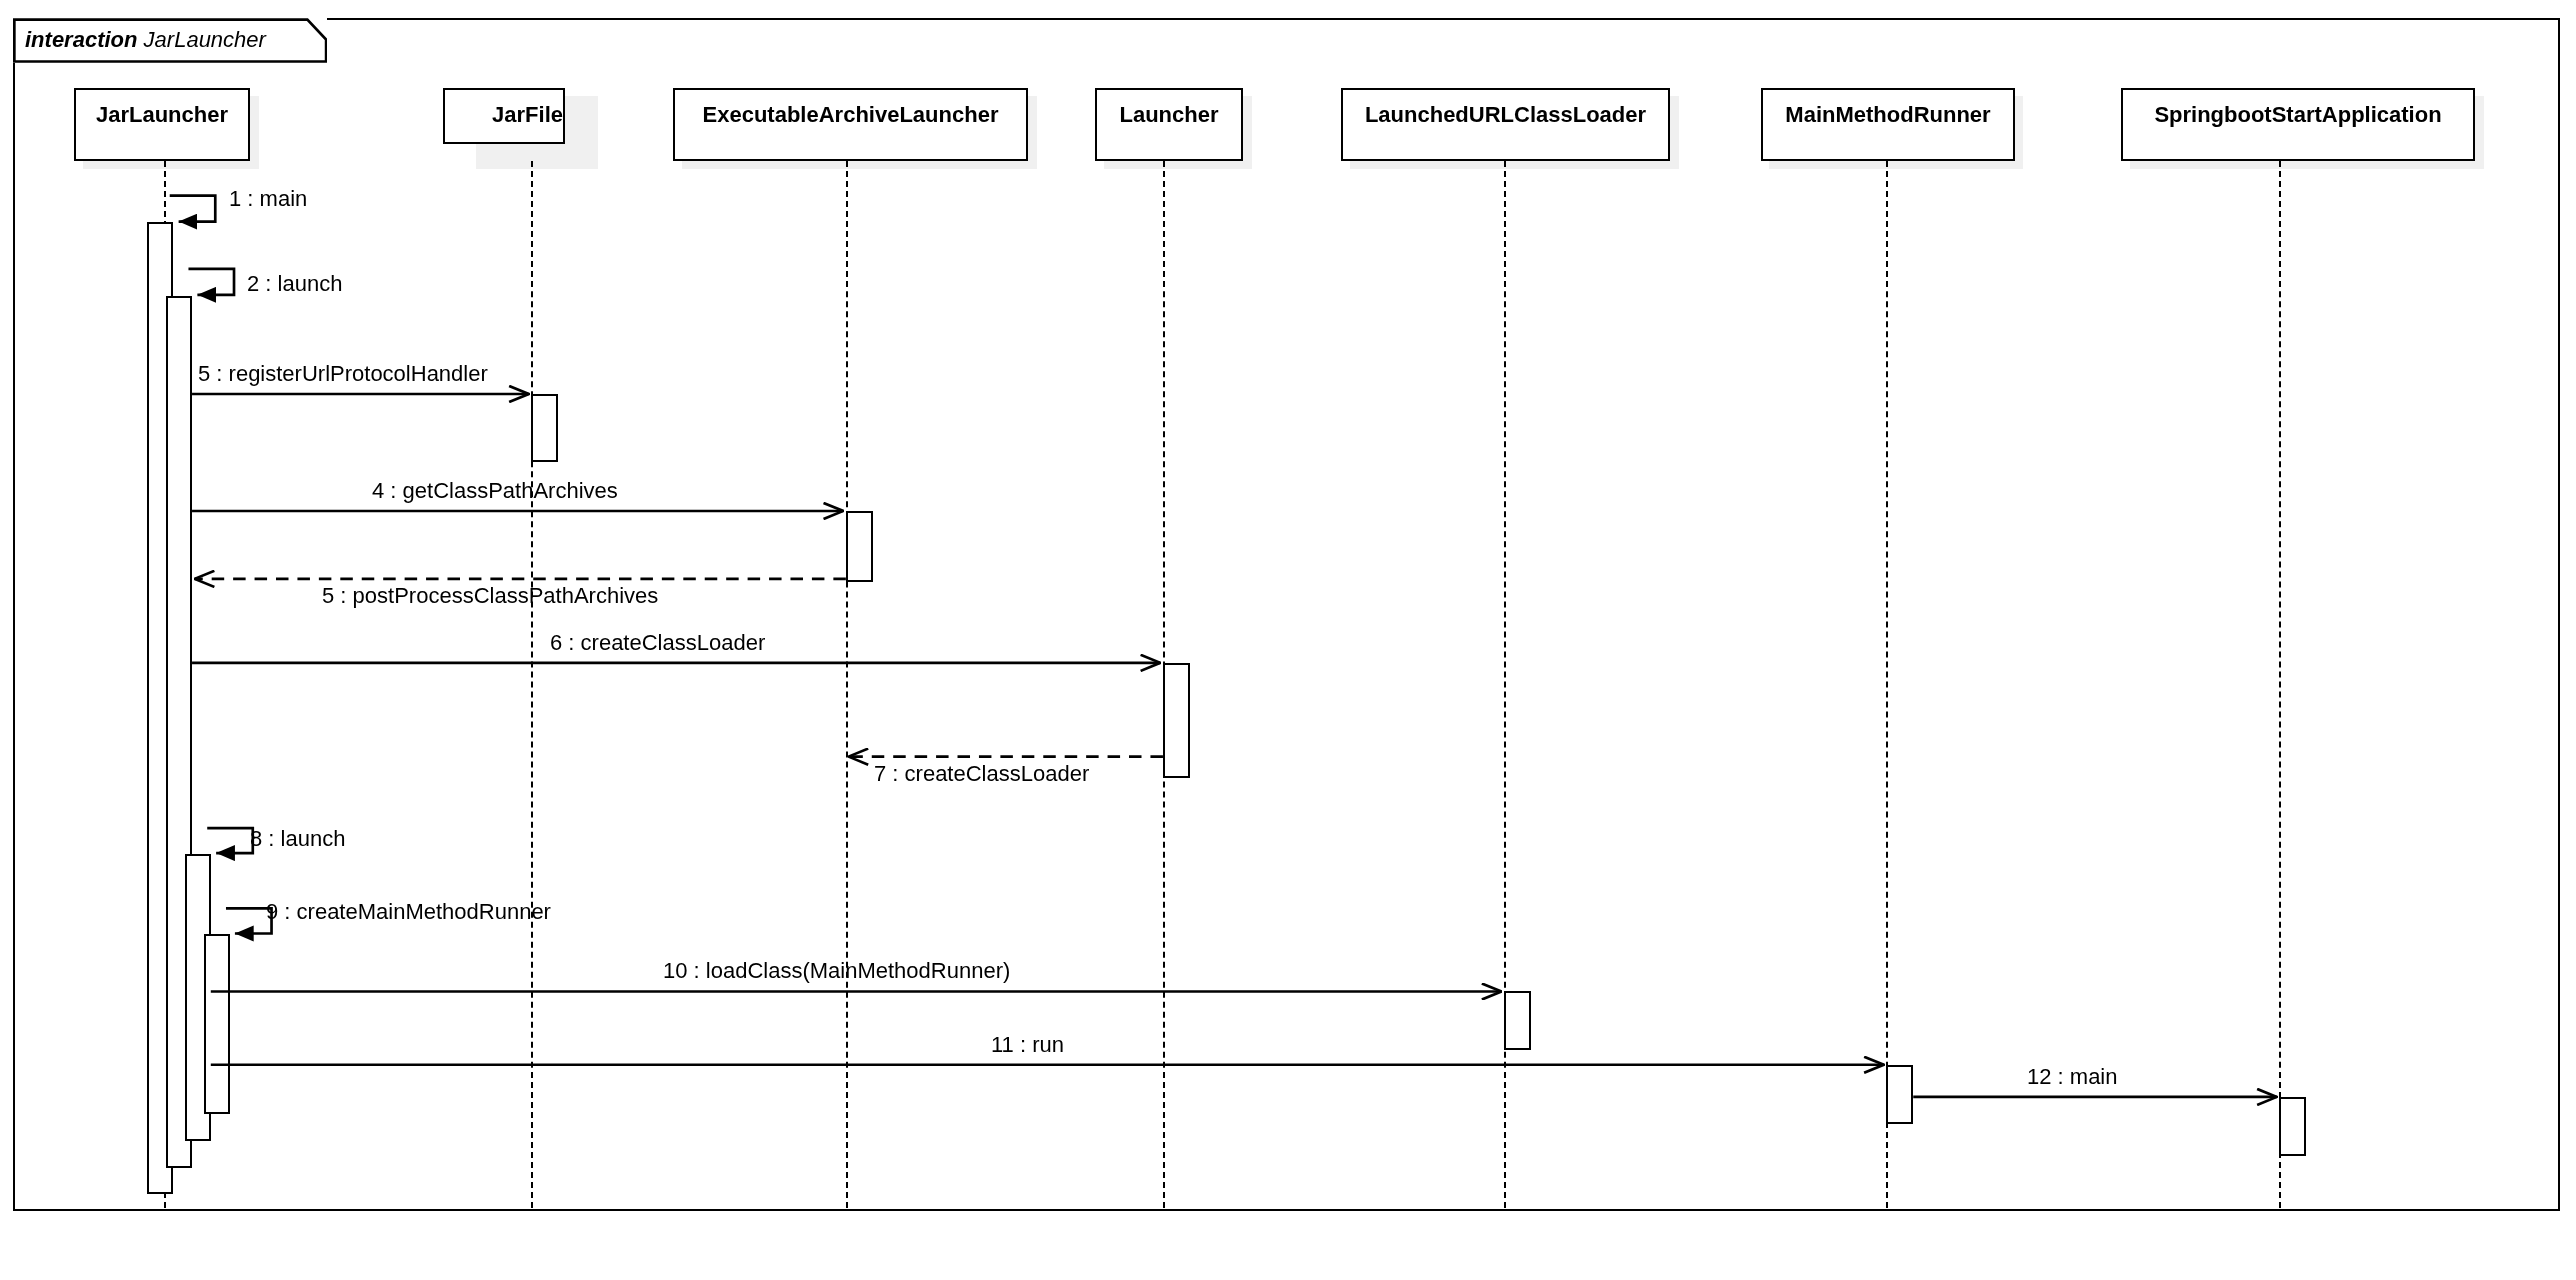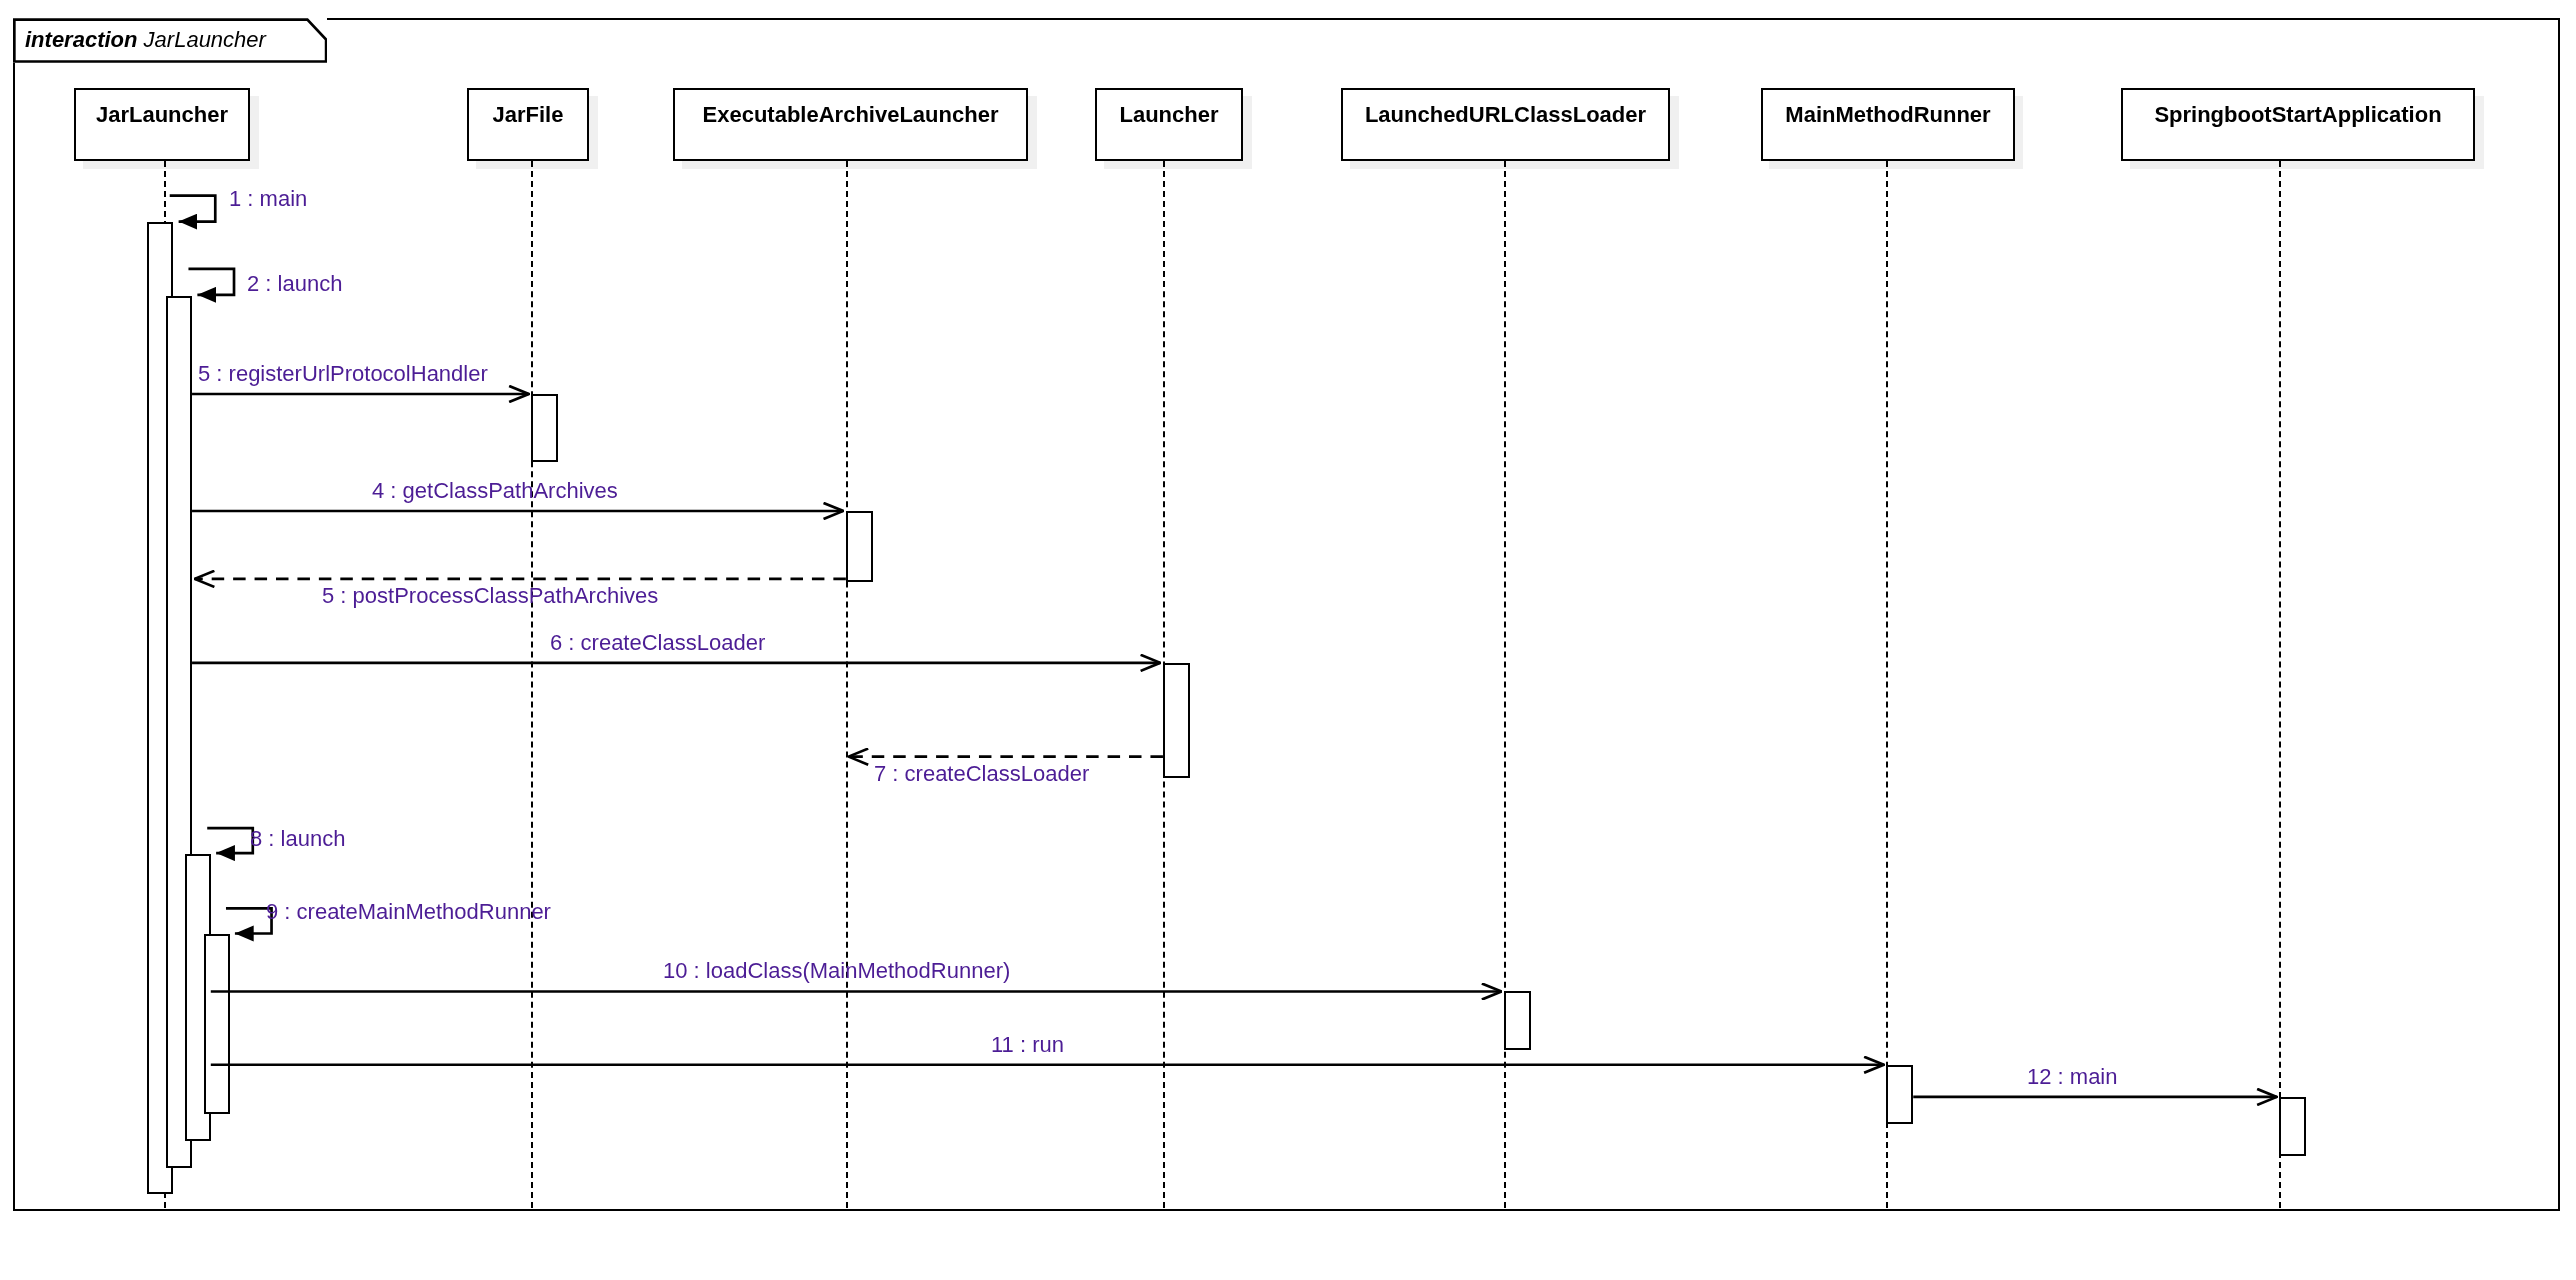--- a/index.html
+++ b/index.html
@@ -29,21 +29,21 @@
   .ll-line{position:absolute;width:0;border-left:2.7px dashed #000;}
 
   
   .act{position:absolute;border:2.7px solid #000;background:#fff;
        box-sizing:border-box;}
 
   
   #msg-layer{position:absolute;left:0;top:0;width:2576px;height:1281px;
              pointer-events:none;}
   .mlabel{position:absolute;font-size:22px;line-height:25px;white-space:nowrap;
-          color:#4c1d95;}
+          color:#000000;}
 </style>
 </head>
 <body>
 
 <div id="stage">
 
   <div class="frame"></div>
 
   <div class="frame-tab">
     <svg width="314" height="45" viewBox="0 0 352 50">
@@ -54,21 +54,21 @@
     </div>
   </div>
 
   <div class="ll-shadow" style="left:83px;top:96px;width:176px;height:73px;"></div>
   <div class="ll-box" style="left:74px;top:88px;width:176px;height:73px;">
     <span>JarLauncher</span>
   </div>
   <div class="ll-line" style="left:164px;top:161px;height:1047px;"></div>
 
   <div class="ll-shadow" style="left:476px;top:96px;width:122px;height:73px;"></div>
-  <div class="ll-box" style="left:467px;top:88px;width:122px;height:73px;">
+  <div class="ll-box" style="left:443px;top:88px;width:122px;height:56px;justify-content:flex-end;">
     <span>JarFile</span>
   </div>
   <div class="ll-line" style="left:531px;top:161px;height:1047px;"></div>
 
   <div class="ll-shadow" style="left:682px;top:96px;width:355px;height:73px;"></div>
   <div class="ll-box" style="left:673px;top:88px;width:355px;height:73px;">
     <span>ExecutableArchiveLauncher</span>
   </div>
   <div class="ll-line" style="left:846px;top:161px;height:1047px;"></div>
 

